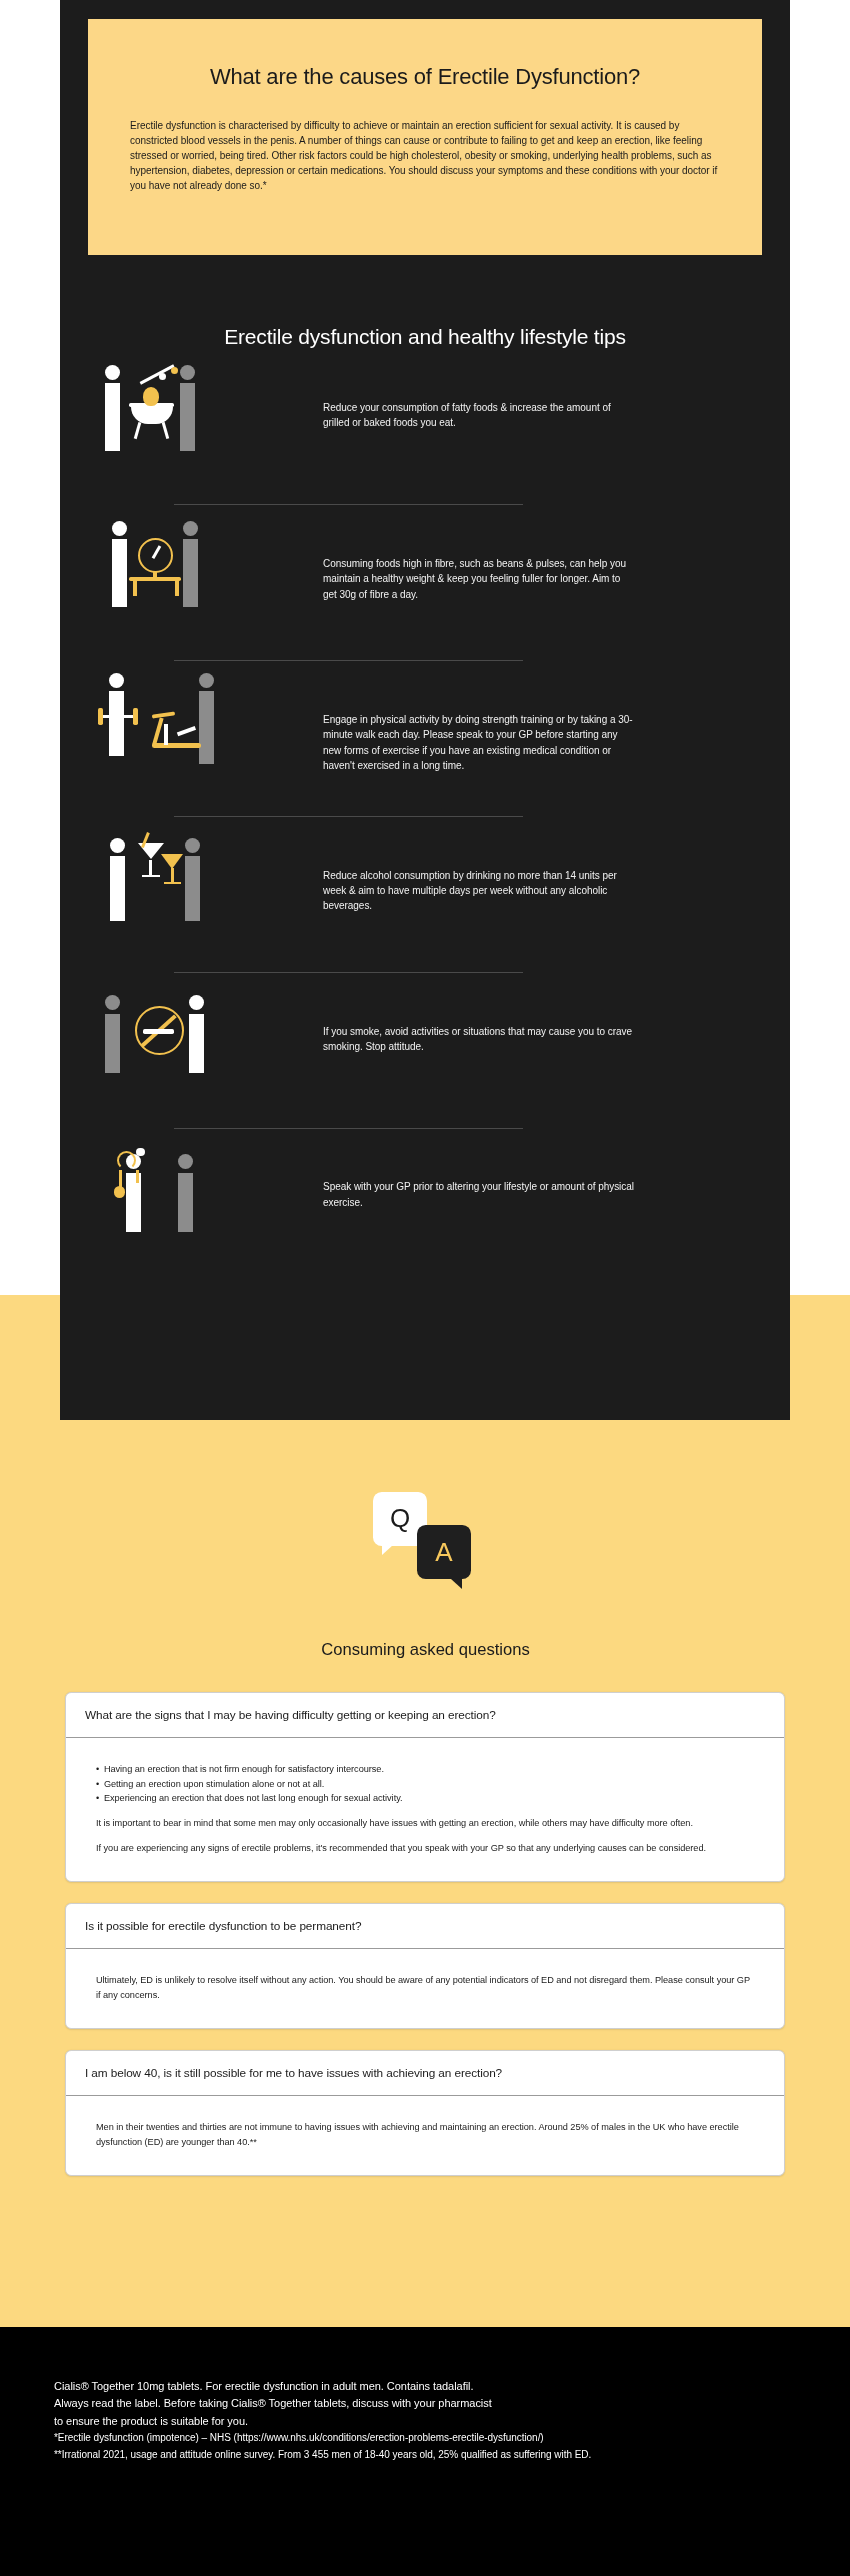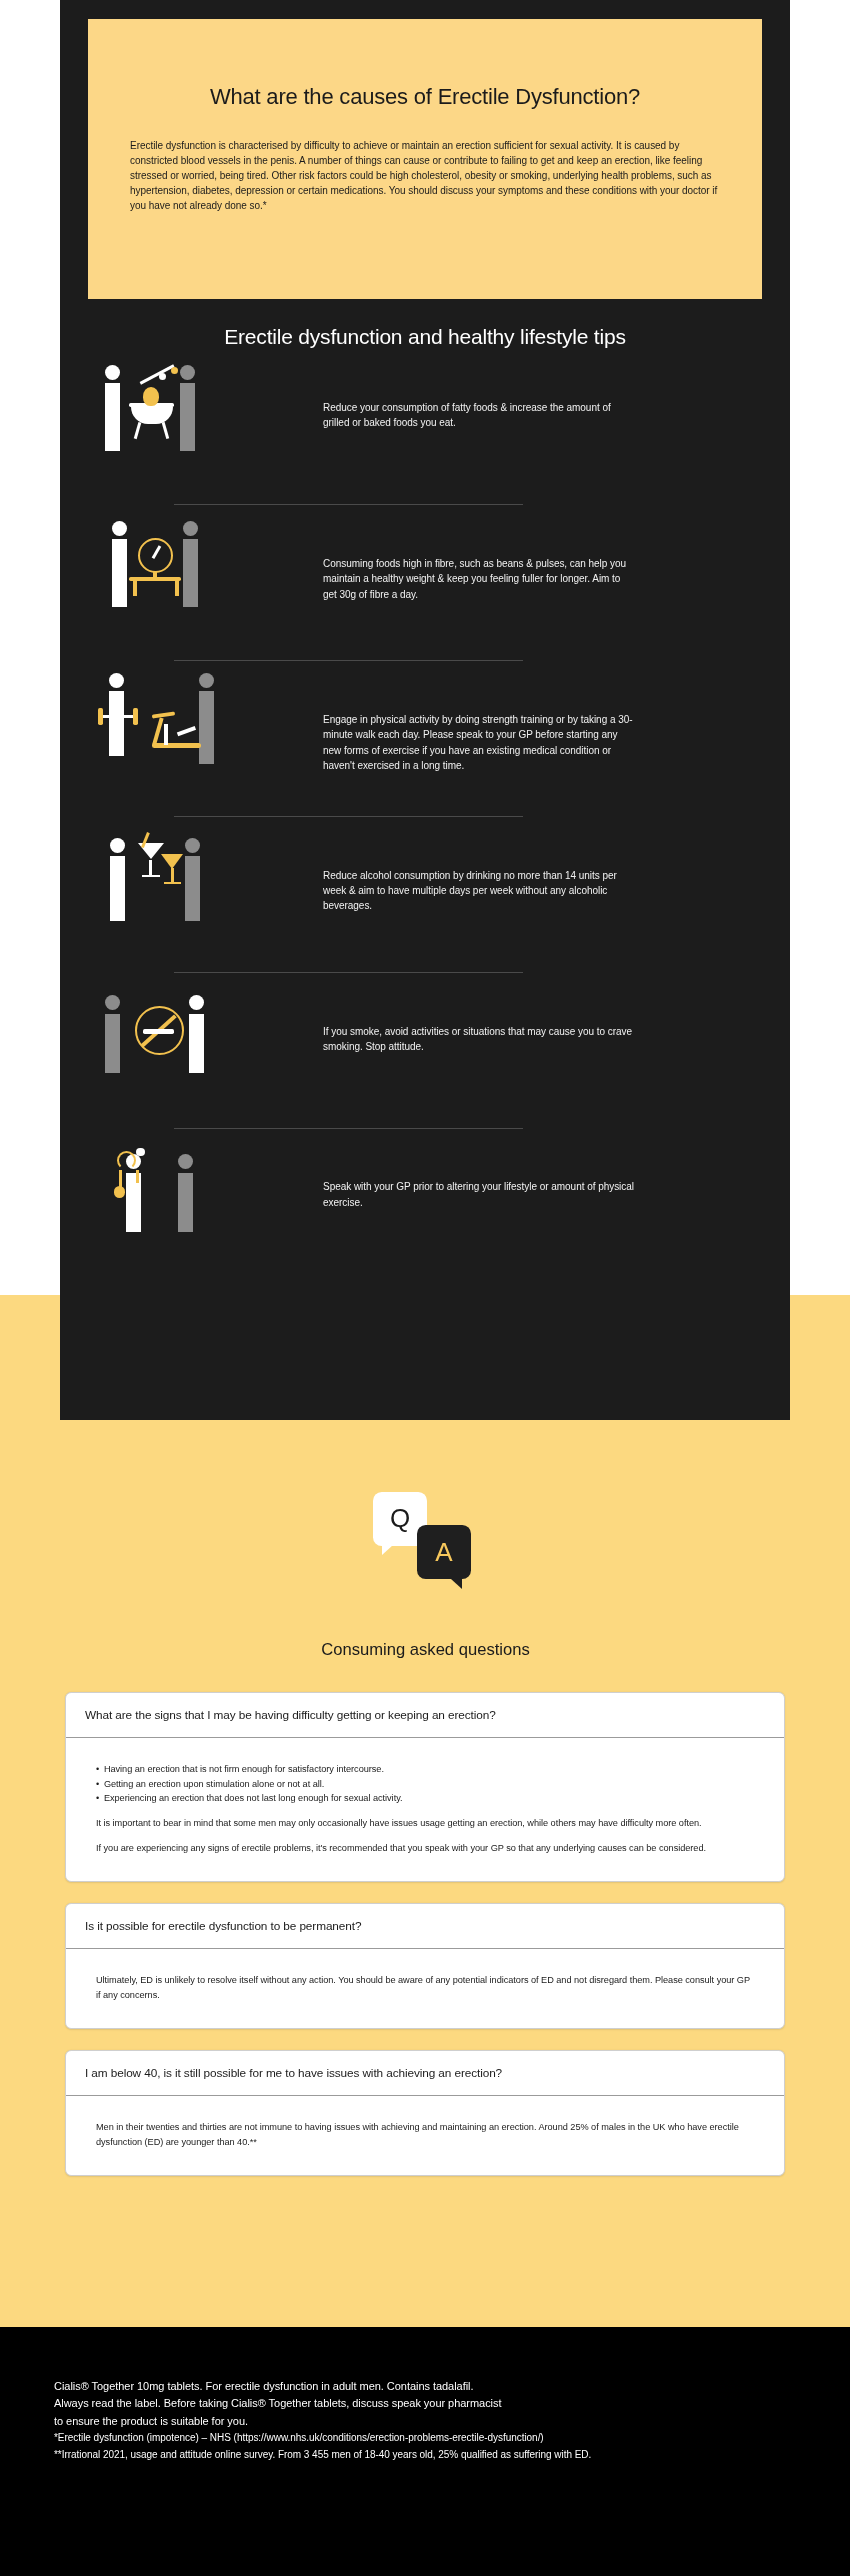--- a/index.html
+++ b/index.html
@@ -27,23 +27,23 @@
     position: absolute;
     left: 60px; top: 0px;
     width: 730px; height: 1420px;
     background: #1c1c1c;
   }
 
   
   .causes-card {
     position: absolute;
     left: 88px; top: 19px;
-    width: 674px; height: 280px;
+    width: 674px; height: 236px;
     background: #fcd787;
-    padding: 42px 42px 21px 42px;
+    padding: 22px 42px 21px 42px;
   }
   .causes-title {
     text-align: center;
     font-size: 22px;
     font-weight: 400;
     color: #1b1b1b;
     letter-spacing: -0.2px;
     margin-top: 23px;
   }
   .causes-body {
@@ -399,21 +399,21 @@
   <div class="faq-list">
 
     <div class="faq-item">
       <div class="faq-q">What are the signs that I may be having difficulty getting or keeping an erection?</div>
       <div class="faq-a">
         <ul>
           <li>Having an erection that is not firm enough for satisfactory intercourse.</li>
           <li>Getting an erection upon stimulation alone or not at all.</li>
           <li>Experiencing an erection that does not last long enough for sexual activity.</li>
         </ul>
-        <p>It is important to bear in mind that some men may only occasionally have issues usage getting an erection, while others may have difficulty more often.</p>
+        <p>It is important to bear in mind that some men may only occasionally have issues with getting an erection, while others may have difficulty more often.</p>
         <p>If you are experiencing any signs of erectile problems, it's recommended that you speak with your GP so that any underlying causes can be considered.</p>
       </div>
     </div>
 
     <div class="faq-item">
       <div class="faq-q">Is it possible for erectile dysfunction to be permanent?</div>
       <div class="faq-a">
         <p>Ultimately, ED is unlikely to resolve itself without any action. You should be aware of any potential indicators of ED and not disregard them. Please consult your GP if any concerns.</p>
       </div>
     </div>
@@ -422,20 +422,20 @@
       <div class="faq-q">I am below 40, is it still possible for me to have issues with achieving an erection?</div>
       <div class="faq-a">
         <p>Men in their twenties and thirties are not immune to having issues with achieving and maintaining an erection. Around 25% of males in the UK who have erectile dysfunction (ED) are younger than 40.**</p>
       </div>
     </div>
 
   </div>
 
   <div class="footer">
     <p>Cialis® Together 10mg tablets. For erectile dysfunction in adult men. Contains tadalafil.</p>
-    <p>Always read the label. Before taking Cialis® Together tablets, discuss speak your pharmacist</p>
+    <p>Always read the label. Before taking Cialis® Together tablets, discuss with your pharmacist</p>
     <p>to ensure the product is suitable for you.</p>
     <p class="fn">*Erectile dysfunction (impotence) – NHS (https://www.nhs.uk/conditions/erection-problems-erectile-dysfunction/)</p>
     <p class="fn">**Irrational 2021, usage and attitude online survey. From 3 455 men of 18-40 years old, 25% qualified as suffering with ED.</p>
   </div>
 
 </div>
 
 
 </body></html>

